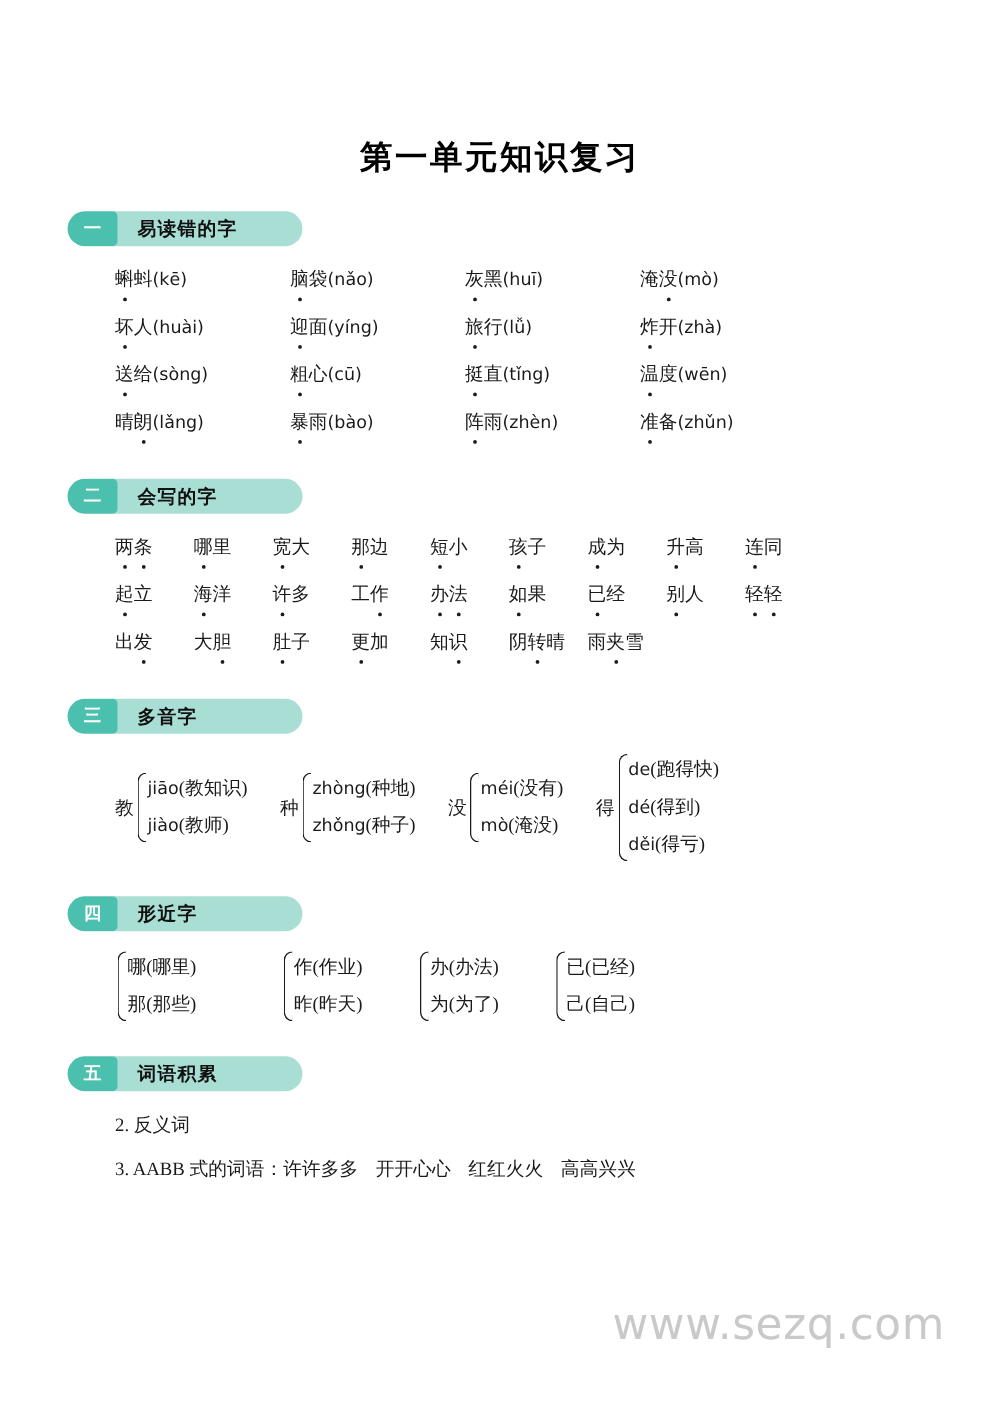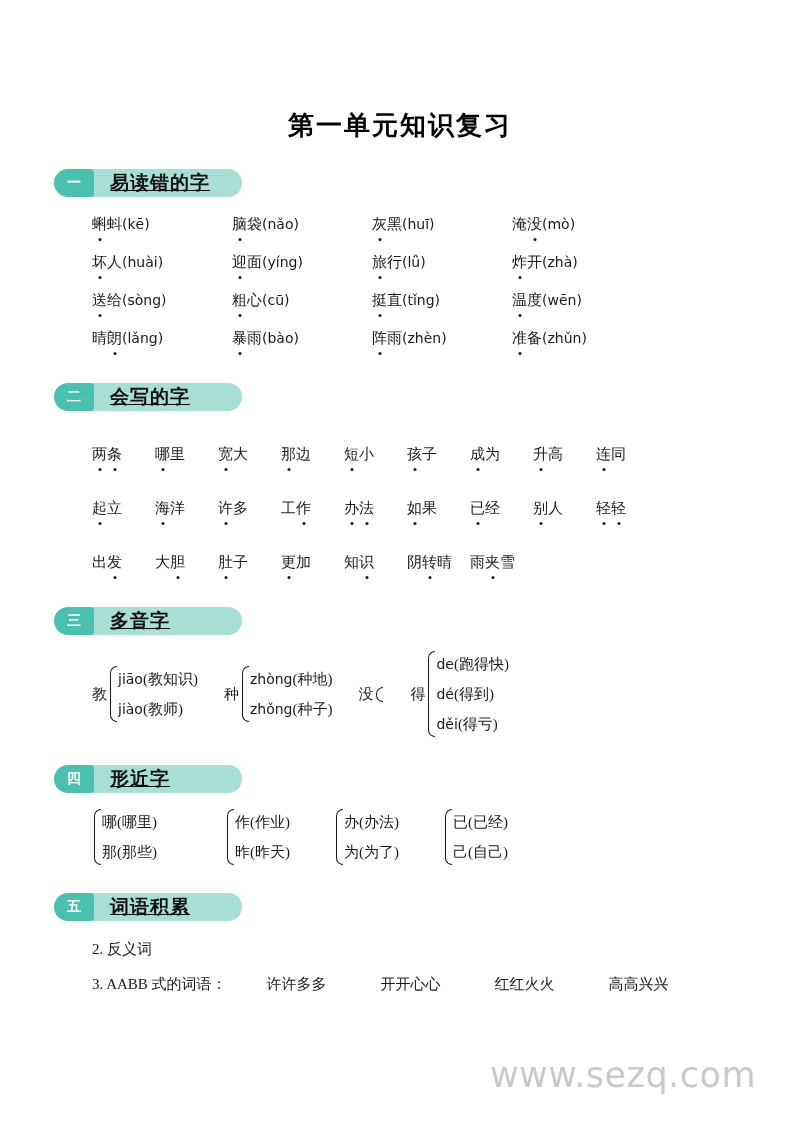--- a/index.html
+++ b/index.html
@@ -55,46 +55,45 @@
     font-weight: bold;
     display: flex;
     align-items: center;
     justify-content: center;
     width: 40px;
     border-radius: 14px 4px 4px 14px;
     letter-spacing: 0;
   }
   .sec-title {
     font-family: "DejaVu Sans", "Liberation Sans", sans-serif;
-    font-size: 19px;
+    font-size: 15px;
     font-weight: bold;
     color: #111;
     display: flex;
     align-items: center;
     padding: 0 26px 0 16px;
     letter-spacing: 1px;
-    text-decoration: underline;
   }
 
   
   .body-area {
     padding-left: 38px;
     padding-top: 8px;
     font-size: 15px;
     color: #1a1a1a;
   }
 
   
   .word-row {
     display: flex;
     margin: 0;
     padding: 7px 0;
   }
   .word-row.cols4 > .cell { width: 140px; }
-  .word-row.cols9 > .cell { width: 63px; margin-top: 16px; }
+  .word-row.cols9 > .cell { width: 63px; }
 
   .cell {
     white-space: nowrap;
     font-size: 15px;
     line-height: 1.6;
   }
 
   
   .dot {
     position: relative;
@@ -174,27 +173,27 @@
     font-size: 15px;
     line-height: 1.9;
     white-space: nowrap;
   }
   .vocab-inline {
     font-size: 15px;
     line-height: 1.9;
     white-space: nowrap;
   }
   .pair { margin-right: 16px; }
-  .term { margin-right: 14px; margin-left: 40px; }
+  .term { margin-right: 14px; }
 
   
   .watermark {
     position: absolute;
     right: 44px;
-    bottom: 28px;
+    bottom: 43px;
     font-family: "DejaVu Sans", "Liberation Sans", sans-serif;
     font-size: 35px;
     color: #c9c9c9;
     letter-spacing: 0.5px;
   }
 </style>
 </head>
 <body>
 
 <div class="page">
@@ -293,20 +292,24 @@
             <span class="bg-head">种</span>
             <span class="brace"></span>
             <span class="bg-items">
               <span class="bg-item"><span class="py">zhòng</span>(种地)</span>
               <span class="bg-item"><span class="py">zhǒng</span>(种子)</span>
             </span>
           </div>
           <div class="brace-group" style="margin-right:26px">
             <span class="bg-head">没</span>
             <span class="brace"></span>
+            <span class="bg-items">
+              <span class="bg-item"><span class="py">méi</span>(没有)</span>
+              <span class="bg-item"><span class="py">mò</span>(淹没)</span>
+            </span>
           </div>
           <div class="brace-group" style="margin-right:26px">
             <span class="bg-head">得</span>
             <span class="brace"></span>
             <span class="bg-items">
               <span class="bg-item"><span class="py">de</span>(跑得快)</span>
               <span class="bg-item"><span class="py">dé</span>(得到)</span>
               <span class="bg-item"><span class="py">děi</span>(得亏)</span>
             </span>
           </div>

